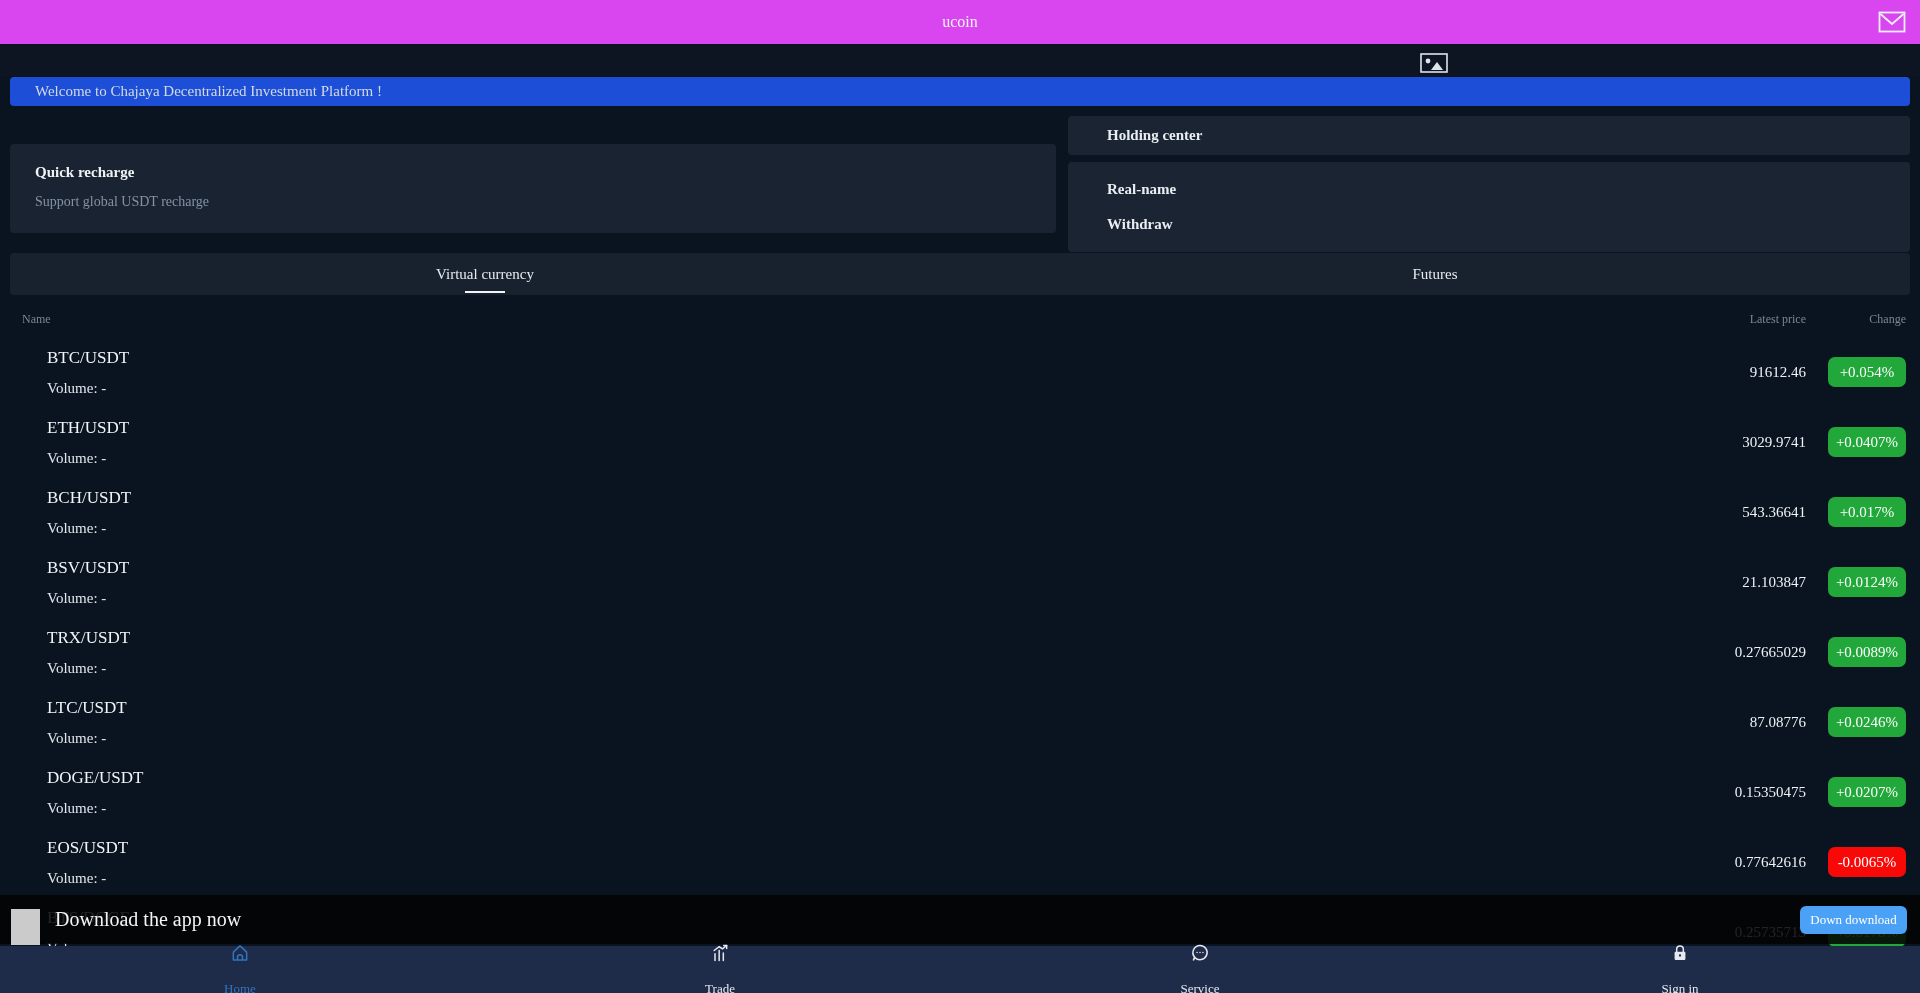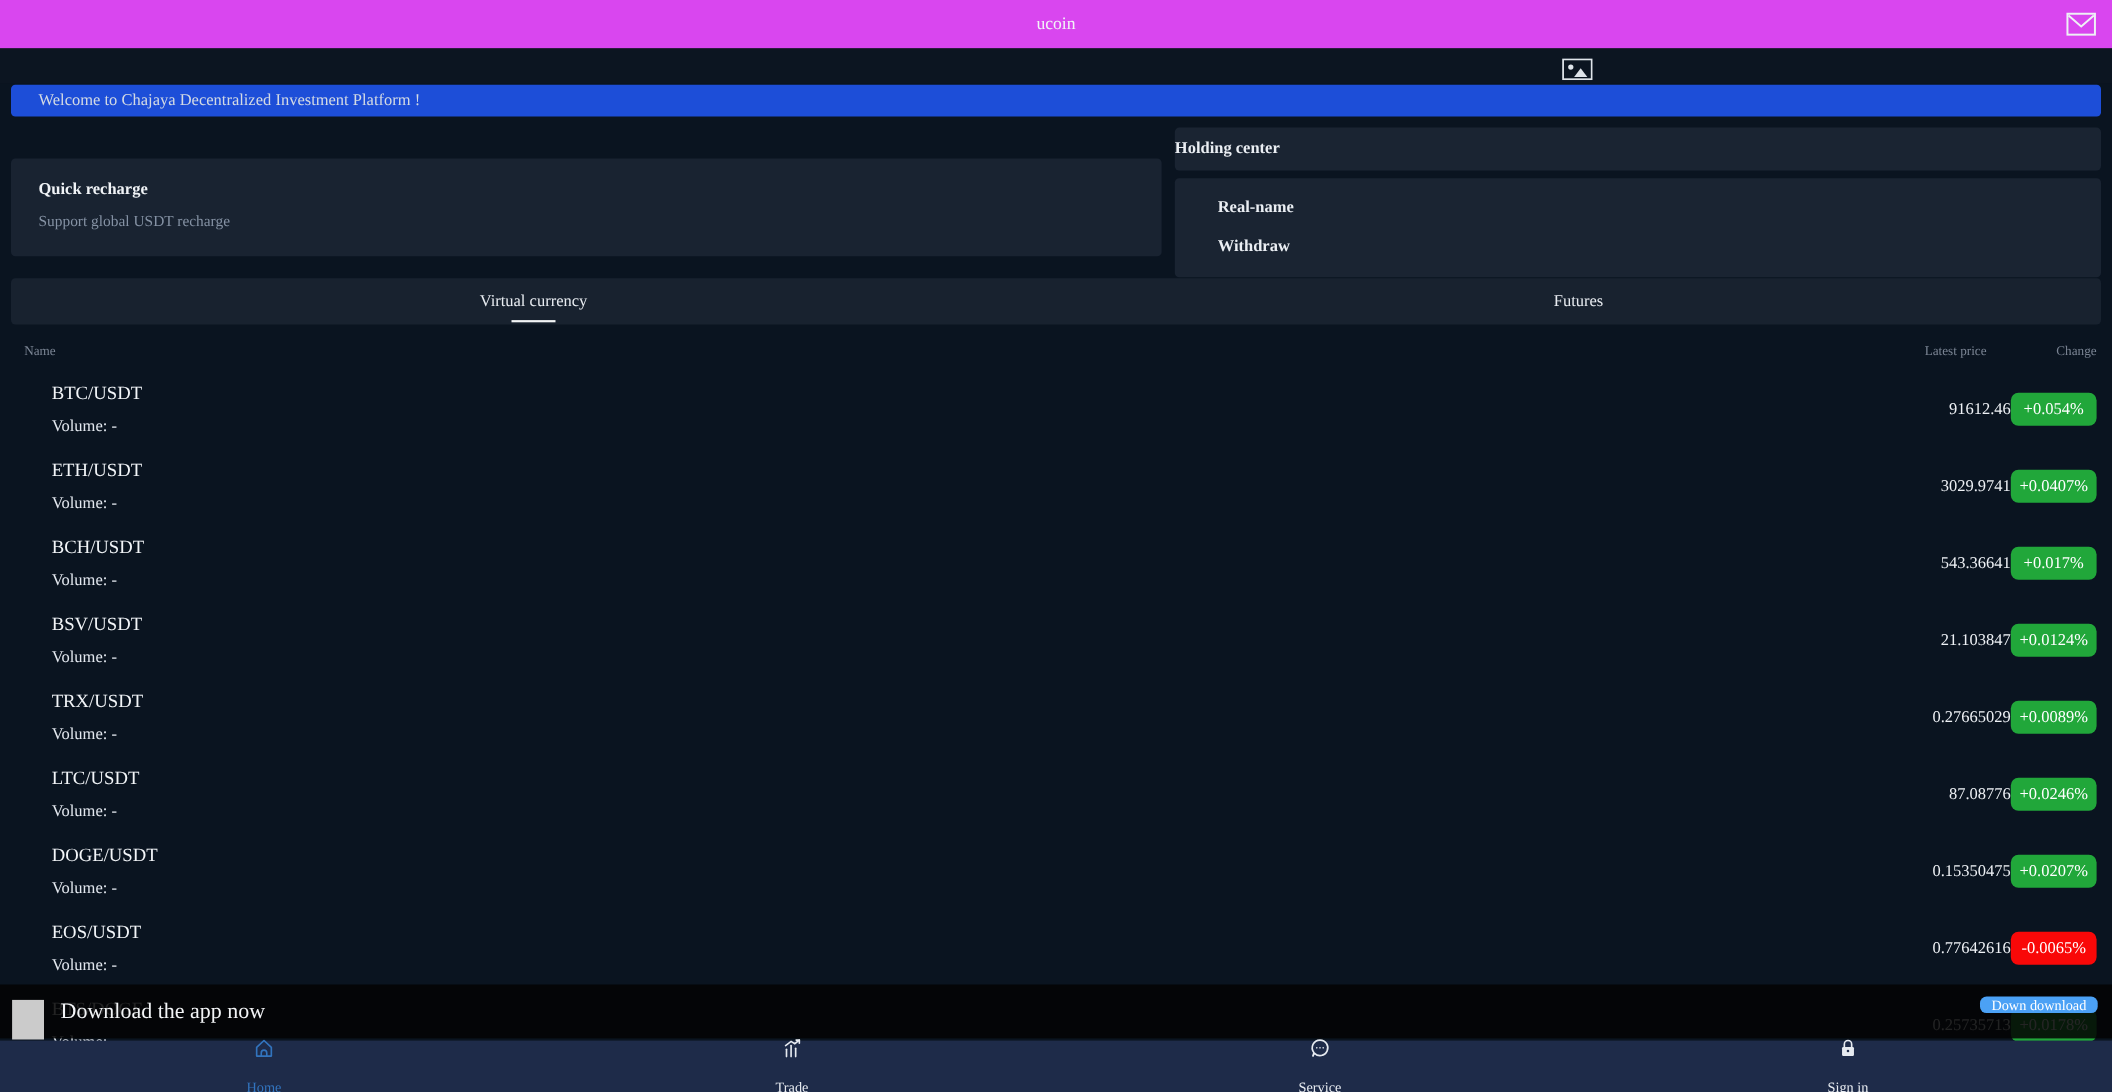--- a/index.html
+++ b/index.html
@@ -28,21 +28,21 @@
   
   .qr-card {
     position:absolute; left:10px; top:144px; width:1046px; height:89px;
     background:#192331; border-radius:4px; padding:20px 0 0 25px; cursor:pointer;
   }
   .qr-card .qr-title { font-size:15px; font-weight:bold; color:#f0f3f6; margin-bottom:13px; }
   .qr-card .qr-sub { font-size:14px; color:#8592a4; }
   
   .menu-card1 {
     position:absolute; left:1068px; top:116px; width:842px; height:39px;
-    background:#1a2432; border-radius:4px; display:flex; align-items:center; 
+    background:#1a2432; border-radius:4px; display:flex; align-items:center; padding-left:39px;
   }
   .menu-card2 {
     position:absolute; left:1068px; top:162px; width:842px; height:90px;
     background:#1a2432; border-radius:4px; display:flex; flex-direction:column;
     justify-content:space-around; padding:10px 0 10px 39px;
   }
   .menu-item { font-size:15px; font-weight:bold; color:#eaeef3; cursor:pointer; }
   
   .tabbar {
     position:absolute; left:10px; top:253px; width:1900px; height:42px;
@@ -60,36 +60,36 @@
   .thead .h-name { flex:1; }
   .thead .h-price { width:200px; text-align:right; margin-right:22px; }
   .thead .h-change { width:78px; text-align:right; }
   
   .mlist { position:absolute; left:0; top:337px; width:1920px; }
   .mrow { height:70px; display:flex; align-items:center; padding:0 14px 0 47px; cursor:pointer; }
   .mleft { flex:1; }
   .sym { font-size:17px; color:#f2f5f8; margin-bottom:12px; }
   .vol { font-size:15px; color:#e2e7ee; }
   .mright { display:flex; align-items:center; }
-  .price { width:220px; text-align:right; font-size:15px; color:#eef1f5; }
+  .price { width:220px; text-align:right; font-size:15px; color:#eef1f5; margin-right:22px; }
   .badge {
     width:78px; height:30px; border-radius:7px; display:flex; align-items:center;
     justify-content:center; font-size:15px; color:#fff;
   }
   .badge.up { background:#21a73a; }
   .badge.down { background:#f90808; }
   
   .dl-bar {
     position:absolute; left:0; top:895px; width:1920px; height:49px;
     background:rgba(3,3,3,0.87); display:flex; align-items:center; z-index:5;
   }
   .dl-placeholder { width:29px; height:36px; background:#cbcbcb; margin:14px 0 0 11px; }
   .dl-text { font-size:20px; color:#f2f4f6; margin-left:15px; }
   .dl-btn {
-    position:absolute; right:13px; top:11px; width:107px; height:15px;
+    position:absolute; right:13px; top:11px; width:107px; height:28px;
     background:#4ba1f5; border:none; border-radius:6px; color:#fff;
     font-family:inherit; font-size:13px; cursor:pointer;
   }
   
   .bottom-nav {
     position:absolute; left:0; top:946px; width:1920px; height:47px;
     background:#1e2b49; display:flex; z-index:6;
   }
   .nav-item {
     flex:1; display:flex; flex-direction:column; align-items:center;

